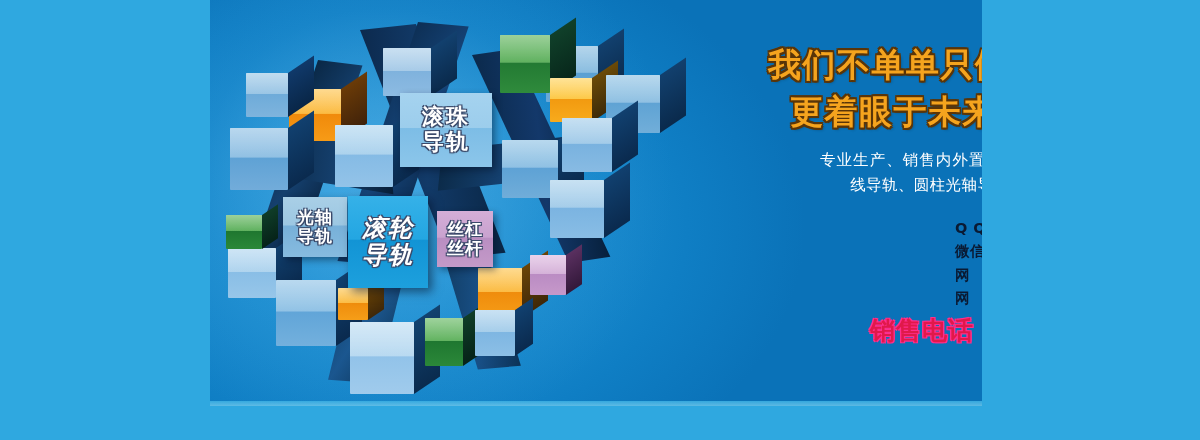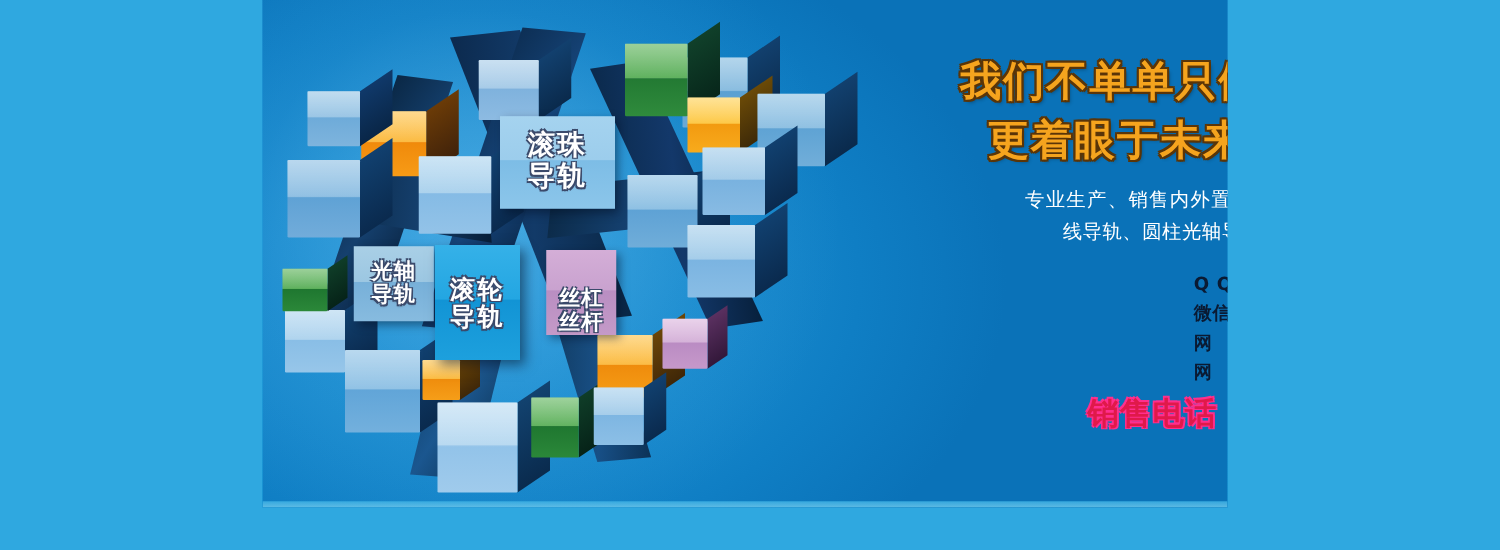--- a/index.html
+++ b/index.html
@@ -111,31 +111,31 @@
     background: linear-gradient(180deg, #a5d3ef 0%, #9ccdec 47%, #7dbde6 48%, #8cc6ea 100%);
     box-shadow: 3px 3px 7px rgba(0,10,30,.45);
   }
   #box-guangzhou {
     left: 73px; top: 197px; width: 64px; height: 60px;
     font-size: 17px; letter-spacing: 1px;
     background: linear-gradient(180deg, #a9cfe6 0%, #9cc7e2 47%, #77b0d9 48%, #87bbdf 100%);
     box-shadow: 3px 3px 7px rgba(0,10,30,.45);
   }
   #box-gunlun {
-    left: 138px; top: 196px; width: 68px; height: 92px;
-    font-size: 20px;
+    left: 138px; top: 196px; width: 80px; height: 92px;
+    font-size: 24px;
     background: linear-gradient(180deg, #35b1e8 0%, #23a6e2 47%, #1294d5 48%, #1da0dd 100%);
     box-shadow: 4px 4px 9px rgba(0,10,30,.5);
+    font-style: italic;
   }
   #box-sigang {
-    left: 227px; top: 200px; width: 56px; height: 68px;
+    left: 227px; top: 211px; width: 56px; height: 56px;
     font-size: 17px; letter-spacing: 1px;
     background: linear-gradient(180deg, #d4aed7 0%, #c9a2cf 47%, #b98ec2 48%, #c49ac8 100%);
     box-shadow: 3px 3px 7px rgba(0,10,30,.45);
-    justify-content: flex-end;
   }
 
   
   #content {
     position: absolute;
     left: 540px;
     top: 0;
     width: 460px;
     height: 406px;
   }

